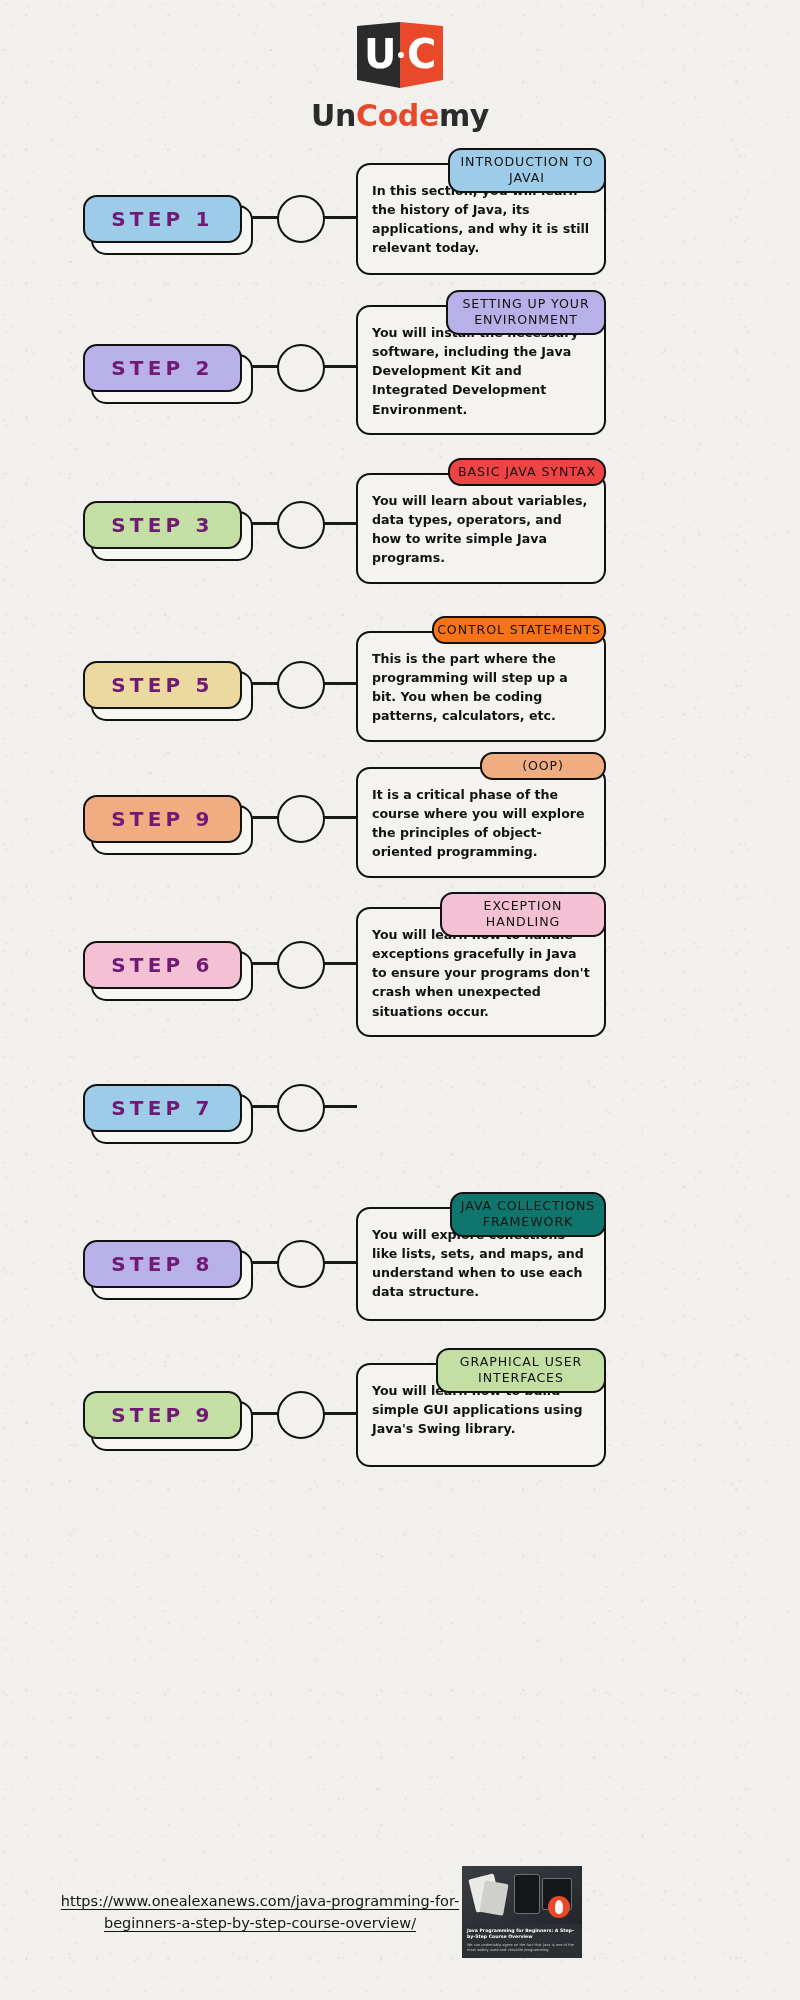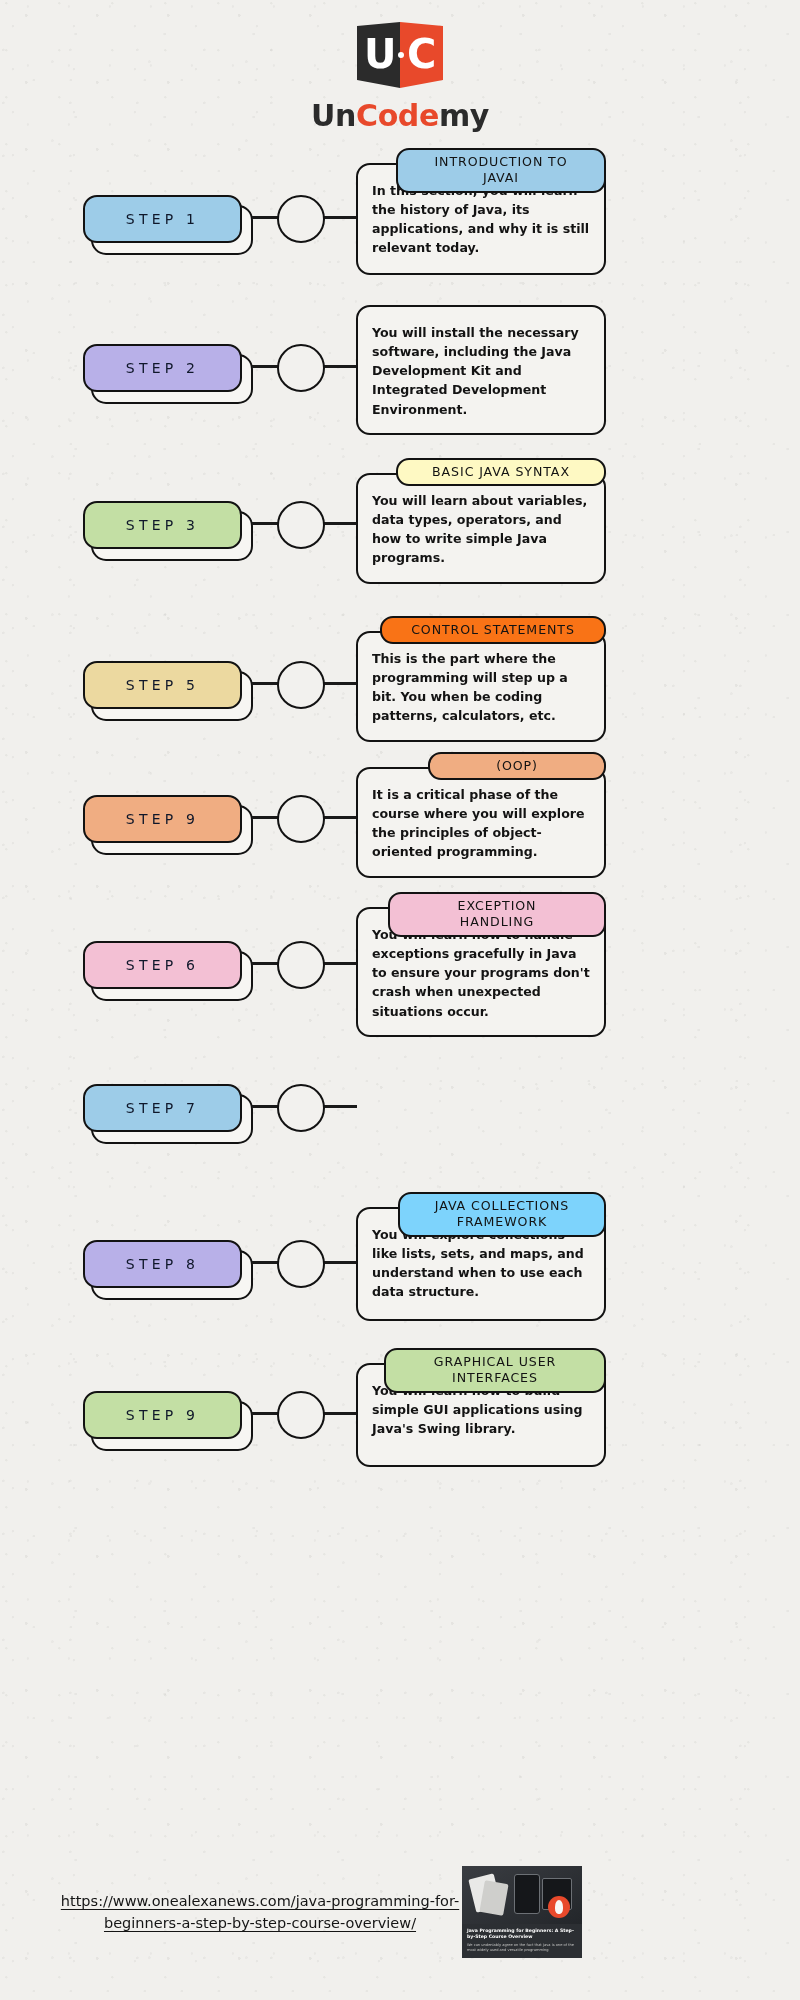--- a/index.html
+++ b/index.html
@@ -50,35 +50,35 @@
 
   .row{position:relative;min-height:150px;z-index:2;}
 
   
   .step-wrap{position:absolute;left:83px;width:160px;}
   .step-shadow{position:absolute;left:8px;top:10px;width:158px;height:46px;
     background:#f7f6f3;border:2.5px solid #121212;border-radius:15px;}
   .step-pill{position:absolute;left:0;top:0;width:155px;height:44px;
     border:2.5px solid #121212;border-radius:14px;
     display:flex;align-items:center;justify-content:center;}
-  .step-pill span{font-size:14px;letter-spacing:4.2px;color:#0f172a;font-weight:400;}
+  .step-pill span{font-size:20px;letter-spacing:4.2px;color:#701a75;font-weight:700;}
 
   
   .conn-left{position:absolute;left:252px;width:49px;height:2.5px;background:#1a1a1a;}
   .conn-right{position:absolute;left:299px;width:58px;height:2.5px;background:#1a1a1a;}
   .node{position:absolute;left:277px;width:44px;height:44px;border-radius:50%;
     background:#f2f1ee;border:2.5px solid #121212;z-index:3;}
 
   
   .card{position:absolute;left:356px;width:246px;
     background:#f4f3f0;border:2.5px solid #121212;border-radius:14px;}
   .card-body{padding:16px 14px 14px 14px;font-size:12.6px;line-height:1.52;color:#131313;font-weight:bold;}
   .badge{position:absolute;right:-2px;top:-17px;
     border:2.5px solid #121212;border-radius:13px;
-    padding:4px 28px;font-size:12.6px;letter-spacing:.9px;color:#131313;
+    padding:4px 2px;font-size:12.6px;letter-spacing:.9px;color:#131313;
     text-align:center;text-transform:uppercase;line-height:1.3;z-index:4;}
 
   
   .footer{position:absolute;left:0;right:0;bottom:22px;height:120px;text-decoration:underline;}
   .url{position:absolute;left:60px;top:32px;width:400px;text-align:center;
     font-size:14.5px;line-height:1.55;color:#151515;
     text-decoration:underline;text-decoration-thickness:1.3px;text-underline-offset:3px;}
   .thumb{position:absolute;left:462px;top:8px;width:120px;height:92px;
     background:#2c2f33;overflow:hidden;}
   .thumb-top{position:relative;height:58px;background:linear-gradient(150deg,#3a3d42 0%,#23262a 100%);}
@@ -138,35 +138,36 @@
         <div class="step-wrap" style="top:41px">
           <div class="step-shadow"></div>
           <div class="step-pill" style="background:#b8b0e8">
             <span>STEP 2</span>
           </div>
         </div>
         <div class="conn-left" style="top:62px"></div>
         <div class="conn-right" style="top:62px"></div>
         <div class="node" style="top:41px"></div>
         <div class="card" style="top:2px;min-height:122px">
+          <div class="badge" style="background:#b8b0e8;width:152px">Setting up your environment</div>
           <div class="card-body">You will install the necessary software, including the Java Development Kit and Integrated Development Environment.</div>
         </div>
       </div>
       <div class="row" style="position: absolute; top: 296px; left: 0px; right: 0px;">
         <div class="step-wrap" style="top:50px">
           <div class="step-shadow"></div>
           <div class="step-pill" style="background:#c3dfa4">
             <span>STEP 3</span>
           </div>
         </div>
         <div class="conn-left" style="top:71px"></div>
         <div class="conn-right" style="top:71px"></div>
         <div class="node" style="top:50px"></div>
         <div class="card" style="top:22px;min-height:100px">
-          <div class="badge" style="background:#fef9c3;width:150px">Basic Java Syntax</div>
+          <div class="badge" style="background:#ef4444;width:150px">Basic Java Syntax</div>
           <div class="card-body">You will learn about variables, data types, operators, and how to write simple Java programs.</div>
         </div>
       </div>
       <div class="row" style="position: absolute; top: 444px; left: 0px; right: 0px;">
         <div class="step-wrap" style="top:62px">
           <div class="step-shadow"></div>
           <div class="step-pill" style="background:#ecd9a0">
             <span>STEP 5</span>
           </div>
         </div>
@@ -223,21 +224,21 @@
         <div class="step-wrap" style="top:49px">
           <div class="step-shadow"></div>
           <div class="step-pill" style="background:#b8b0e8">
             <span>STEP 8</span>
           </div>
         </div>
         <div class="conn-left" style="top:70px"></div>
         <div class="conn-right" style="top:70px"></div>
         <div class="node" style="top:49px"></div>
         <div class="card" style="top:16px;min-height:110px">
-          <div class="badge" style="background:#7dd3fc;width:148px">Java Collections Framework</div>
+          <div class="badge" style="background:#0f766e;width:148px">Java Collections Framework</div>
           <div class="card-body">You will explore collections like lists, sets, and maps, and understand when to use each data structure.</div>
         </div>
       </div>
       <div class="row" style="position: absolute; top: 1184px; left: 0px; right: 0px;">
         <div class="step-wrap" style="top:52px">
           <div class="step-shadow"></div>
           <div class="step-pill" style="background:#c3dfa4">
             <span>STEP 9</span>
           </div>
         </div>

